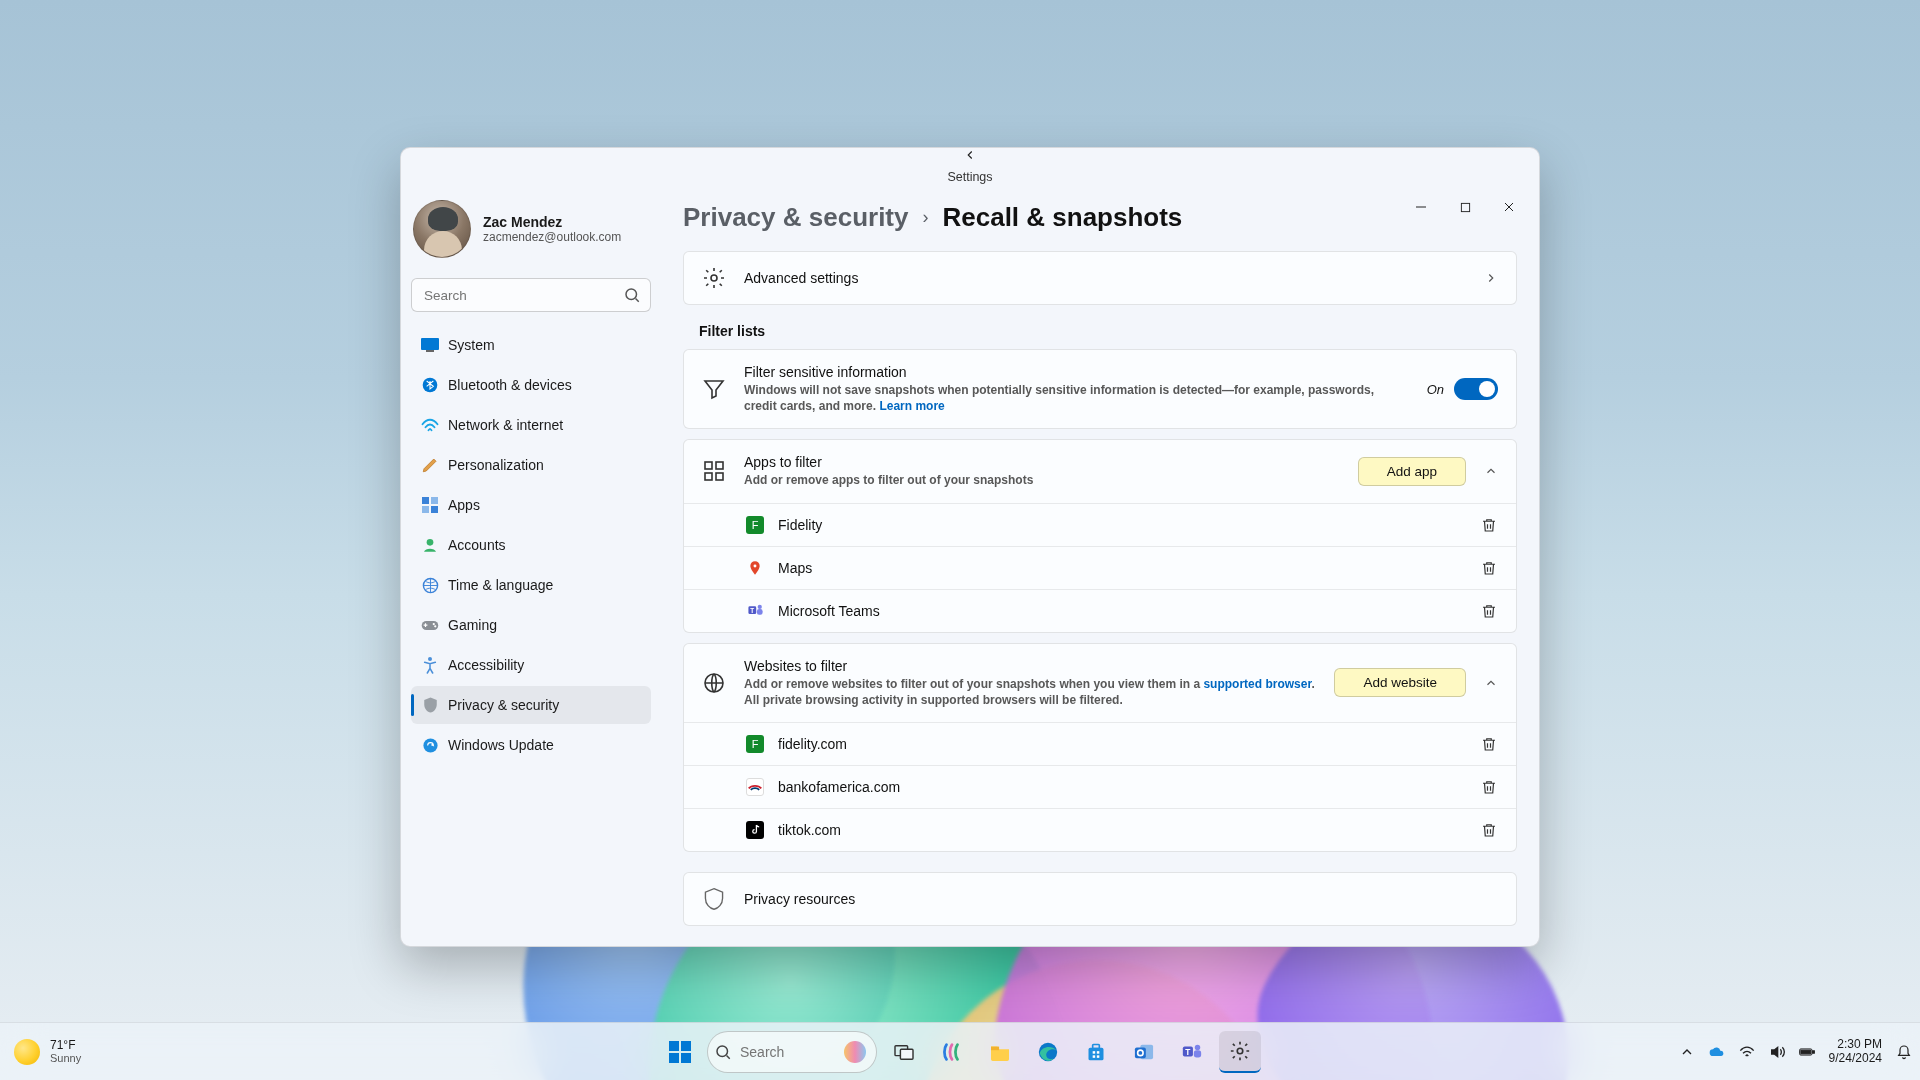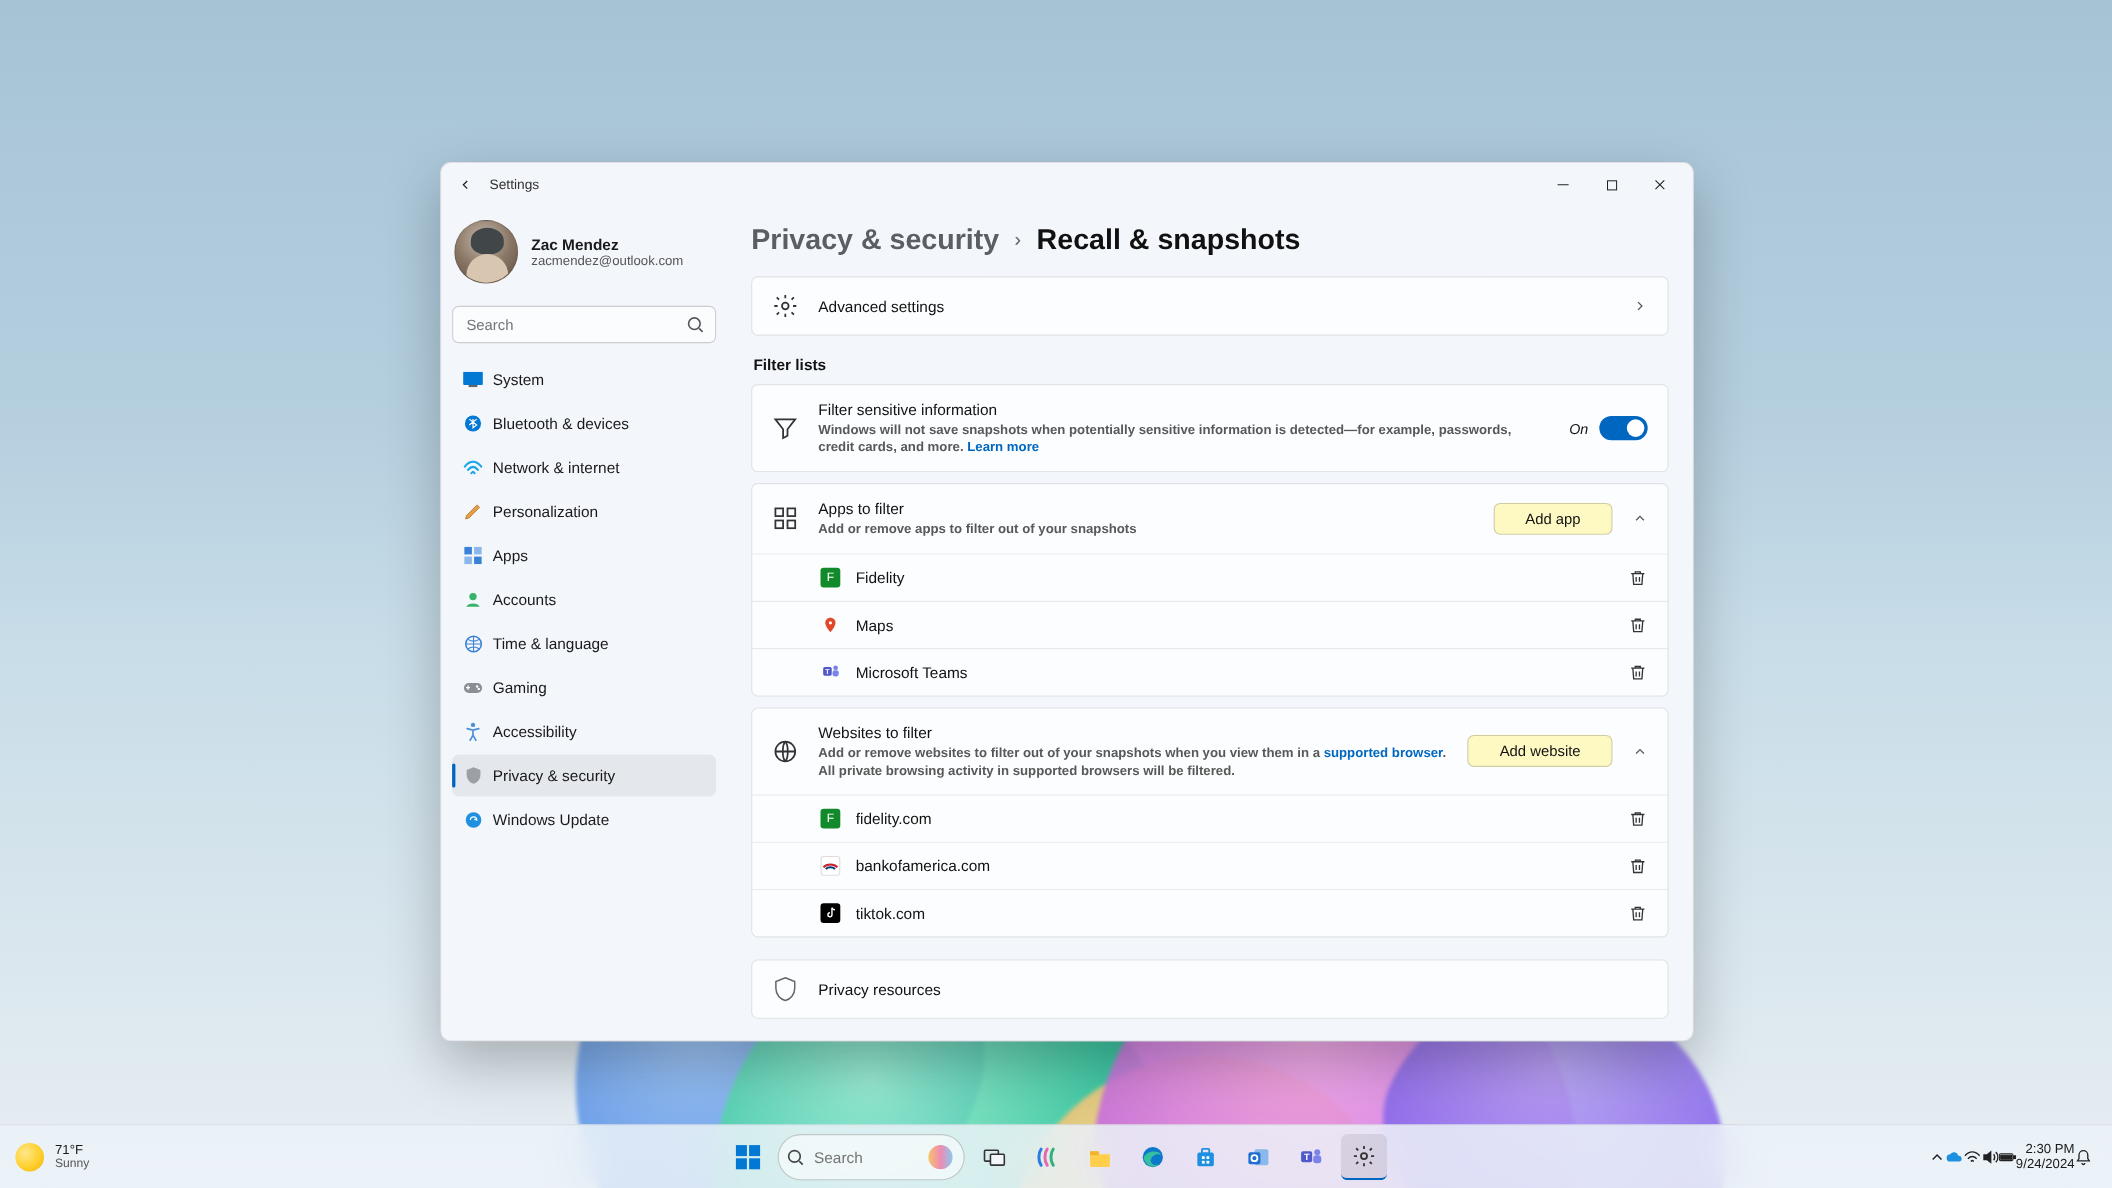--- a/index.html
+++ b/index.html
@@ -32,33 +32,33 @@
 .weather-txt .sub { color:#555; font-size:11px; }
 .task-center { display:flex; align-items:center; gap:6px; }
 .tbtn { width:42px; height:42px; border-radius:6px; display:flex; align-items:center; justify-content:center; }
 .tbtn.active { background:rgba(0,0,0,.08); border-bottom:2px solid #0067c0; }
 .start-sq { width:22px; height:22px; display:grid; grid-template-columns:1fr 1fr; grid-template-rows:1fr 1fr; gap:2px; }
 .start-sq div { background:#0078d4; }
 .searchbar { display:flex; align-items:center; gap:8px; height:42px; width:170px; border:1px solid rgba(0,0,0,.2); border-radius:21px; padding:0 10px 0 6px; background:rgba(255,255,255,.6); }
 .searchbar .sicon { width:26px; height:26px; border-radius:50%; display:flex; align-items:center; justify-content:center; }
 .searchbar input { border:none; background:transparent; font-size:14px; color:#333; outline:none; width:100%; }
 .mini-ic { width:24px; height:24px; border-radius:4px; display:flex; align-items:center; justify-content:center; font-size:16px; }
-.tray { position:absolute; right:18px; display:flex; align-items:center; gap:0; font-size:12px; color:#1a1a1a; }
+.tray { position:absolute; right:8px; display:flex; align-items:center; gap:14px; font-size:12px; color:#1a1a1a; }
 .tray svg { width:16px; height:16px; }
 .clock { display:flex; flex-direction:column; align-items:flex-end; line-height:1.15; }
 .bell { width:16px; height:16px; }
 
 
 .window {
   position:absolute; left:400px; top:147px; width:1140px; height:800px;
   background:#f3f6fb; border-radius:10px; border:1px solid rgba(0,0,0,.12);
   box-shadow: 0 20px 50px rgba(0,0,0,.25);
   display:flex; flex-direction:column; overflow:hidden;
 }
-.titlebar { height:40px; display:flex; align-items:center; padding:0 8px; gap:8px; }
+.titlebar { height:40px; display:flex; align-items:center; padding:0 8px; gap:8px;flex-direction:column; }
 .titlebar .back { width:28px; height:28px; display:flex; align-items:center; justify-content:center; border-radius:4px; }
 .titlebar .ttl { font-size:12.5px; color:#333; }
 .winbtns { margin-left:auto; display:flex; gap:0; }
 .winbtn { width:44px; height:30px; display:flex; align-items:center; justify-content:center; }
 .winbody { flex:1; display:flex; overflow:hidden; }
 .sidebar { width:260px; padding:6px 10px 10px 10px; display:flex; flex-direction:column; gap:4px; }
 .user { display:flex; align-items:center; gap:12px; padding:6px 2px 12px 2px; }
 .avatar { width:58px; height:58px; border-radius:50%; background: radial-gradient(circle at 45% 30%, #c7b9ab 0%, #8a7766 50%, #5b4b3e 100%); border:1px solid rgba(0,0,0,.1); position:relative; overflow:hidden; }
 .avatar::after{content:"";position:absolute;left:10px;top:30px;width:38px;height:38px;border-radius:50%;background:#d8c6b0;}
 .avatar::before{content:"";position:absolute;left:14px;top:6px;width:30px;height:24px;border-radius:50% 50% 40% 40%;background:#414648;}
@@ -77,21 +77,21 @@
 .breadcrumb .parent { font-size:26px; font-weight:600; color:#5a5f66; }
 .breadcrumb .chev { color:#5a5f66; font-size:18px; align-self:center; }
 .breadcrumb .curr { font-size:26px; font-weight:600; color:#111; }
 .card { border:1px solid rgba(0,0,0,.10); border-radius:6px; background:#fbfdff; }
 .row { display:flex; align-items:center; padding:14px 18px; gap:18px; }
 .row .ic { width:24px; height:24px; color:#333; flex-shrink:0; }
 .row .txt { flex:1; }
 .row .ttl2 { font-size:14px; color:#111; }
 .row .sub2 { font-size:12px; color:#585858; margin-top:2px; line-height:1.35;font-weight:bold; }
 .chev-r { color:#555; }
-.section-label { font-size:14px; font-weight:600; color:#111; margin:18px 0 10px 2px; }
+.section-label { font-size:14px; font-weight:600; color:#111; margin:18px 0 10px 16px; }
 .toggle-wrap { display:flex; align-items:center; gap:10px; }
 .toggle-lbl { font-size:13px; color:#111;font-style:italic; }
 .toggle { width:44px; height:22px; border-radius:12px; background:#0067c0; position:relative; }
 .toggle::after { content:""; position:absolute; right:3px; top:3px; width:16px; height:16px; border-radius:50%; background:#fff; }
 .pillbtn { border:1px solid rgba(0,0,0,.18); background:#fef9c3; border-radius:6px; padding:6px 28px; font-size:13.5px; color:#111; cursor:pointer; }
 .list-item { display:flex; align-items:center; padding:12px 18px 12px 62px; gap:14px; border-top:1px solid rgba(0,0,0,.08); }
 .app-ic { width:18px; height:18px; border-radius:3px; display:flex; align-items:center; justify-content:center; font-size:11px; color:#fff; flex-shrink:0;}
 .app-lbl { flex:1; font-size:14px; color:#111; }
 .trash { width:18px; height:18px; color:#333; cursor:pointer; }
 .link { color:#0067c0; cursor:pointer; }

